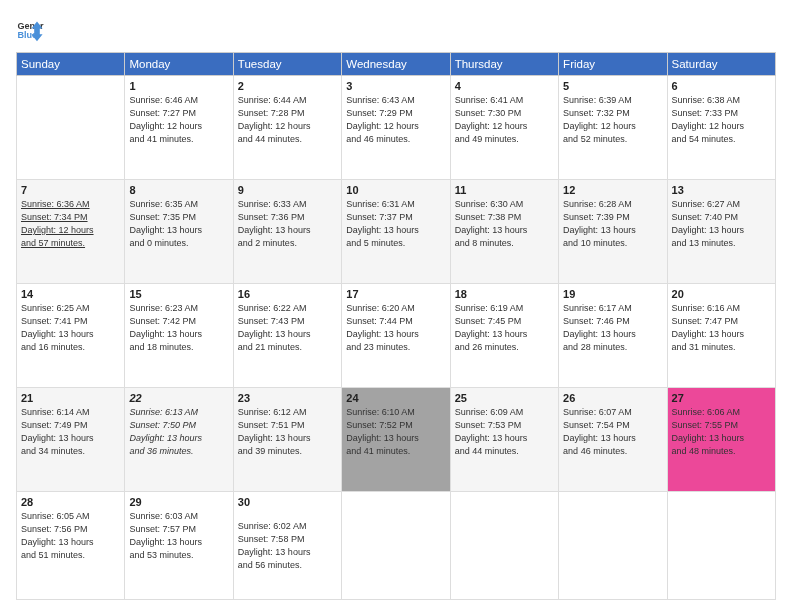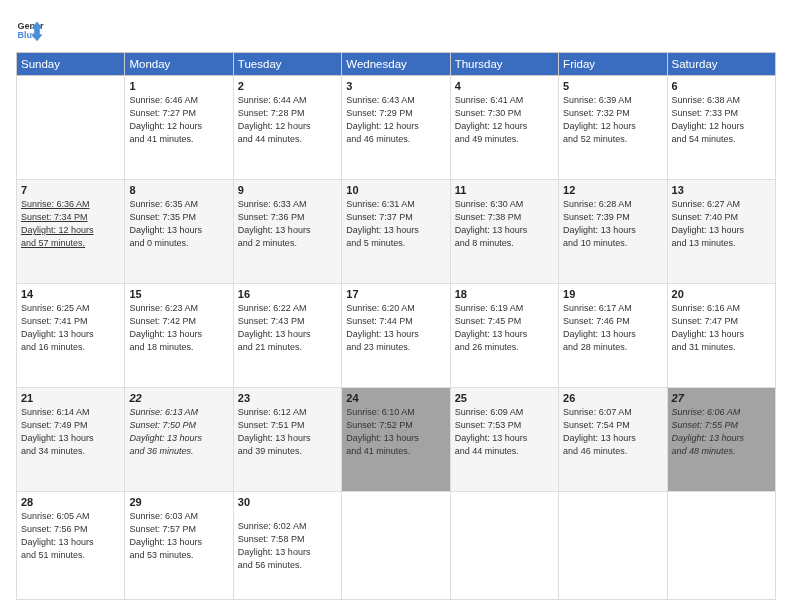--- a/index.html
+++ b/index.html
@@ -303,21 +303,21 @@
 Daylight: 13 hours
 and 44 minutes.</div>
           </td>
           <td style="background: rgb(245, 245, 245);">
             <span class="day-number">26</span>
             <div class="day-info" style="white-space: pre-line;">Sunrise: 6:07 AM
 Sunset: 7:54 PM
 Daylight: 13 hours
 and 46 minutes.</div>
           </td>
-          <td style="background: #a3a3a3; font-style: italic;">
+          <td style="background: #ec4899;">
             <span class="day-number">27</span>
             <div class="day-info" style="white-space: pre-line;">Sunrise: 6:06 AM
 Sunset: 7:55 PM
 Daylight: 13 hours
 and 48 minutes.</div>
           </td>
         </tr>
         <tr>
           <td>
             <span class="day-number">28</span>

